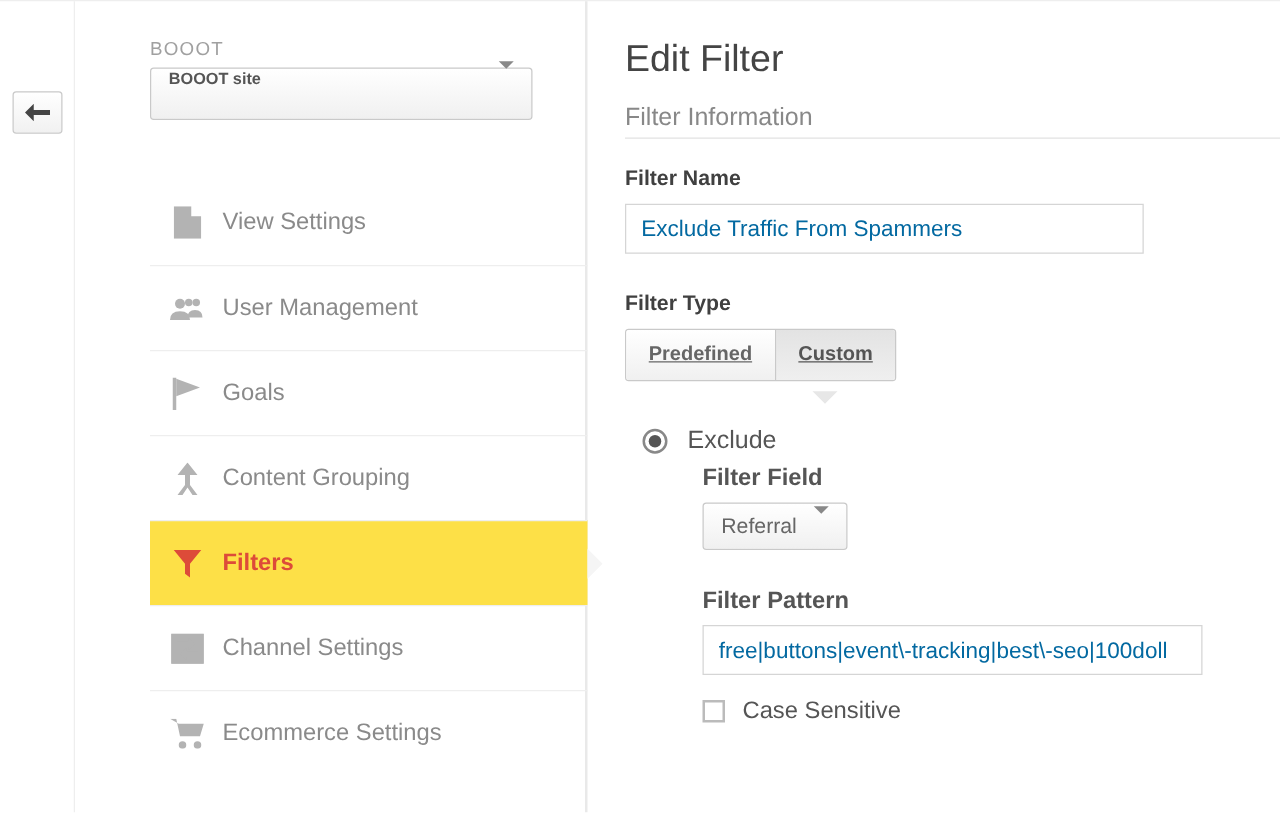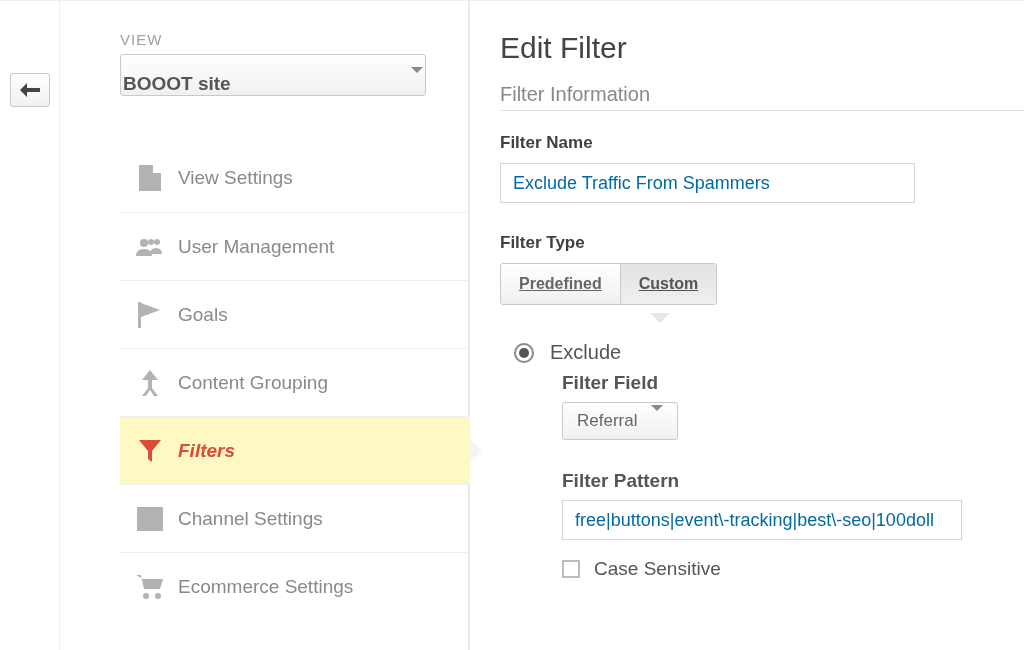--- a/index.html
+++ b/index.html
@@ -41,23 +41,23 @@
     font-size: 15px;
     letter-spacing: 1px;
     color: #a0a0a0;
     margin-bottom: 6px;
   }
   .view-dropdown {
     width: 306px; height: 42px;
     border: 1px solid #c9c9c9;
     border-radius: 3px;
     background: linear-gradient(#ffffff, #f0f0f0);
-    display: flex; align-items: flex-end;
-    padding: 0 2px;
-    font-size: 19px;
+    display: flex; align-items: flex-start;
+    padding: 0 14px;
+    font-size: 13px;
     color: #555;
     font-weight: bold;
     cursor: pointer;
     margin-bottom: 48px;
   }
   .view-dropdown .caret {
     margin-left: auto;
   }
 
   .nav { width: 350px; }
@@ -70,24 +70,23 @@
     color: #8a8a8a;
     cursor: pointer;
     position: relative;
   }
   .nav-item.first { border-top: none; }
   .nav-item .icon-box {
     width: 44px; display: flex; align-items: center; justify-content: center;
     margin-right: 6px;
   }
   .nav-item.active {
-    background: #fef9c3;
+    background: #fde047;
     color: #dd4b39;
     font-weight: bold;
-    font-style: italic;
   }
   .nav-item.active::after {
     content: "";
     position: absolute;
     right: -12px; top: 50%;
     margin-top: -12px;
     width: 0; height: 0;
     border-top: 12px solid transparent;
     border-bottom: 12px solid transparent;
     border-left: 12px solid #f5f5f5;
@@ -227,21 +226,21 @@
 
   <div class="col-left">
     <div class="back-btn">
       <svg width="20" height="14" viewBox="0 0 20 14">
           <path class="arrow-back" d="M7 0 L0 7 L7 14 L7 9 L20 9 L20 5 L7 5 Z"></path>
         </svg>
     </div>
   </div>
 
   <div class="col-side">
-    <div class="view-label">VIEW</div>
+    <div class="view-label">BOOOT</div>
     <div class="view-dropdown">
       <span>BOOOT site</span>
       <span class="caret"><span class="caret-shape"></span></span>
     </div>
 
     <div class="nav">
       <div class="nav-item first">
         <span class="icon-box">
           <svg width="22" height="26" viewBox="0 0 22 26">
               <path class="icon-gray" d="M0 0 H14 L22 8 V26 H0 Z M14 0 V8 H22 Z"></path>

